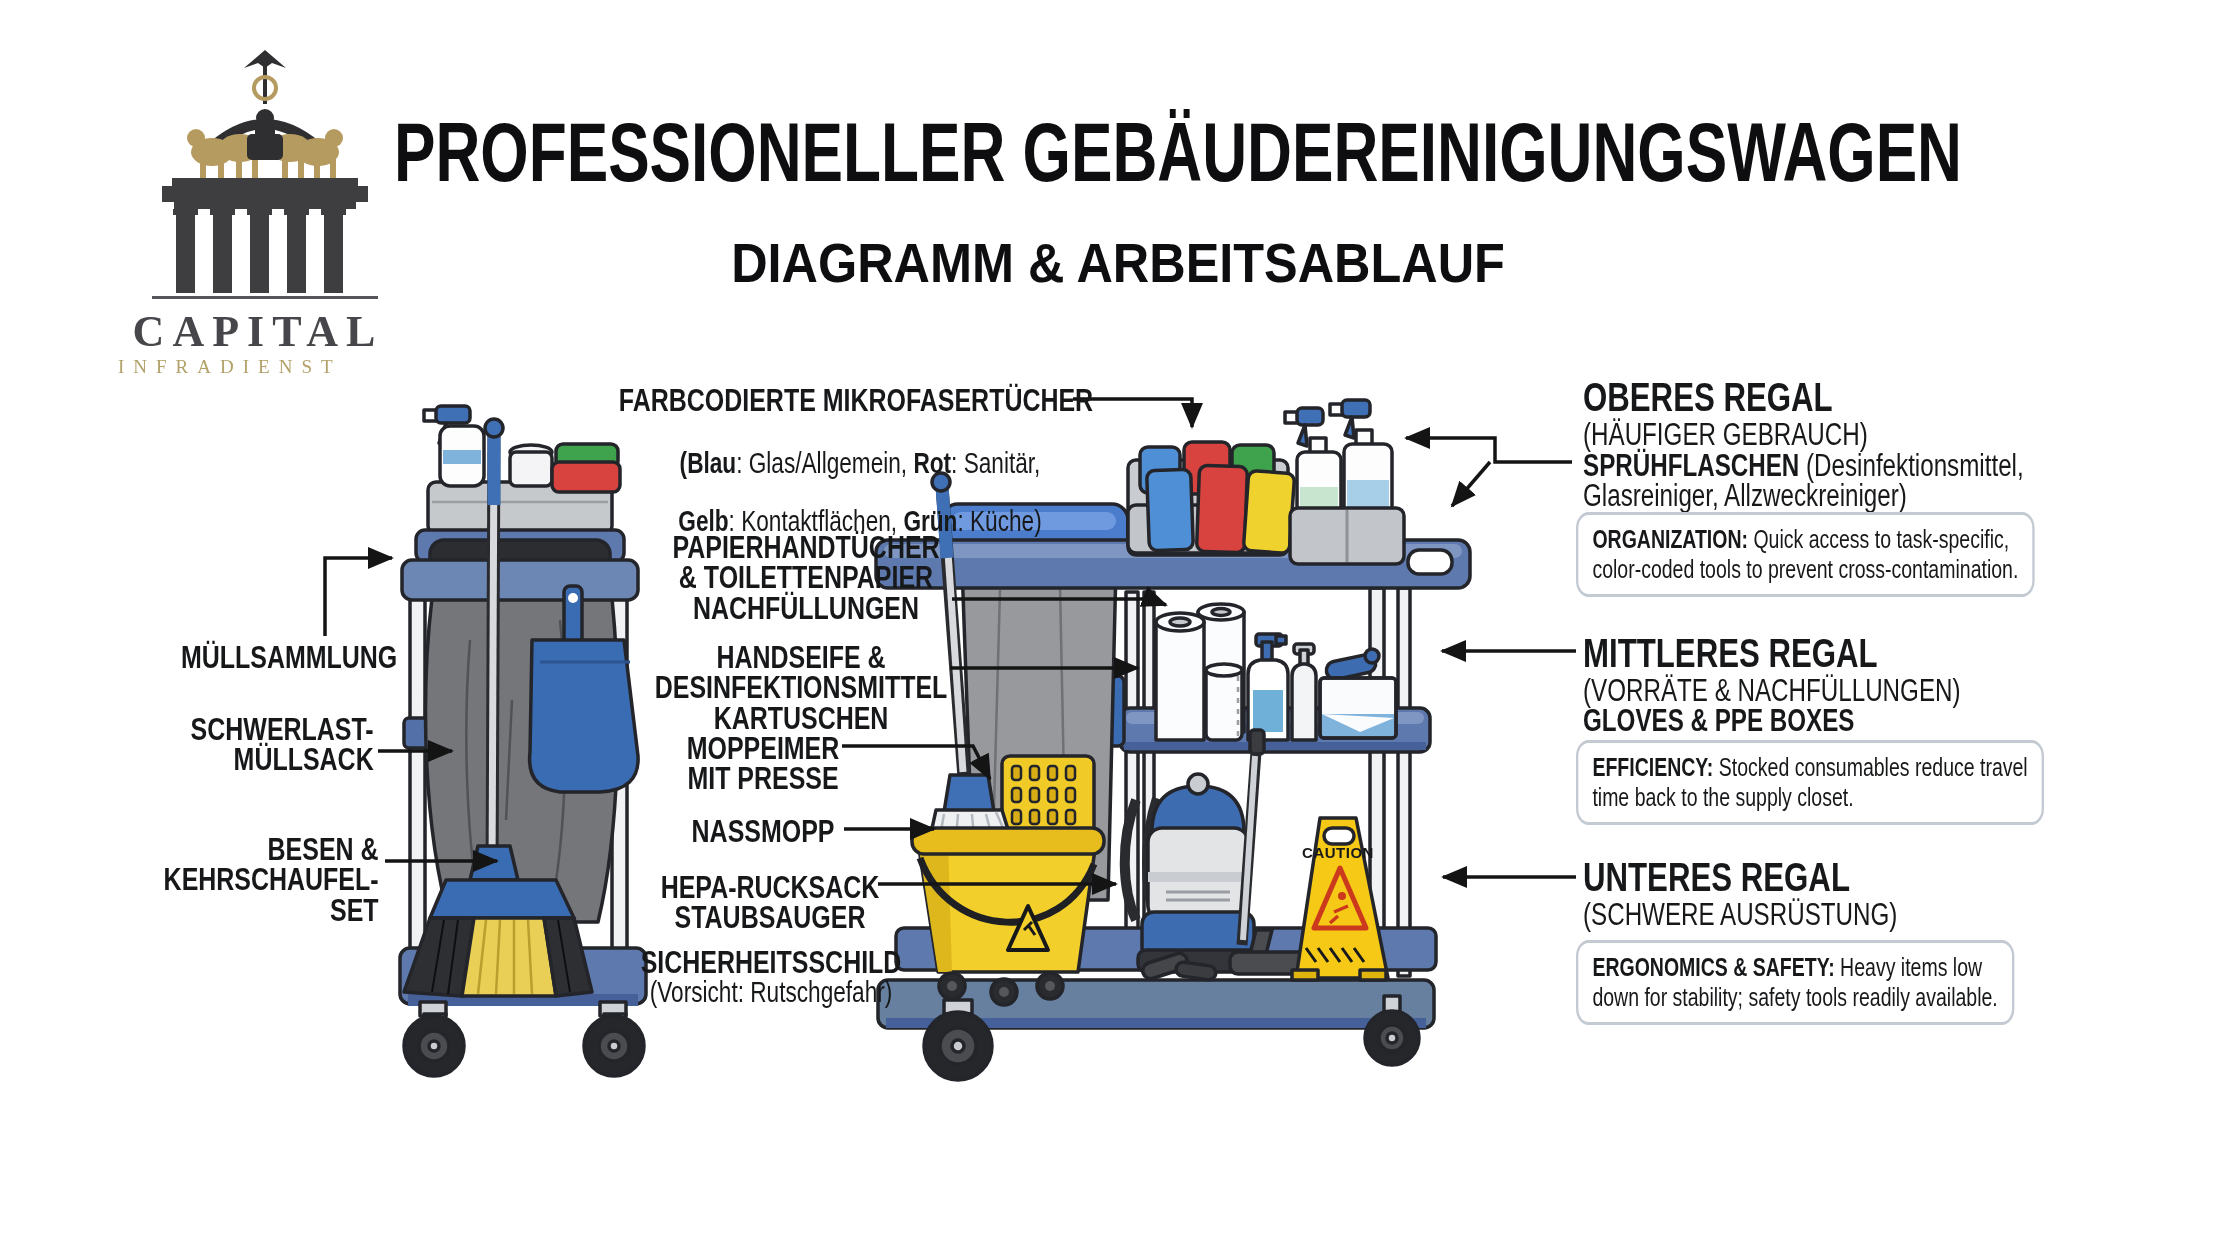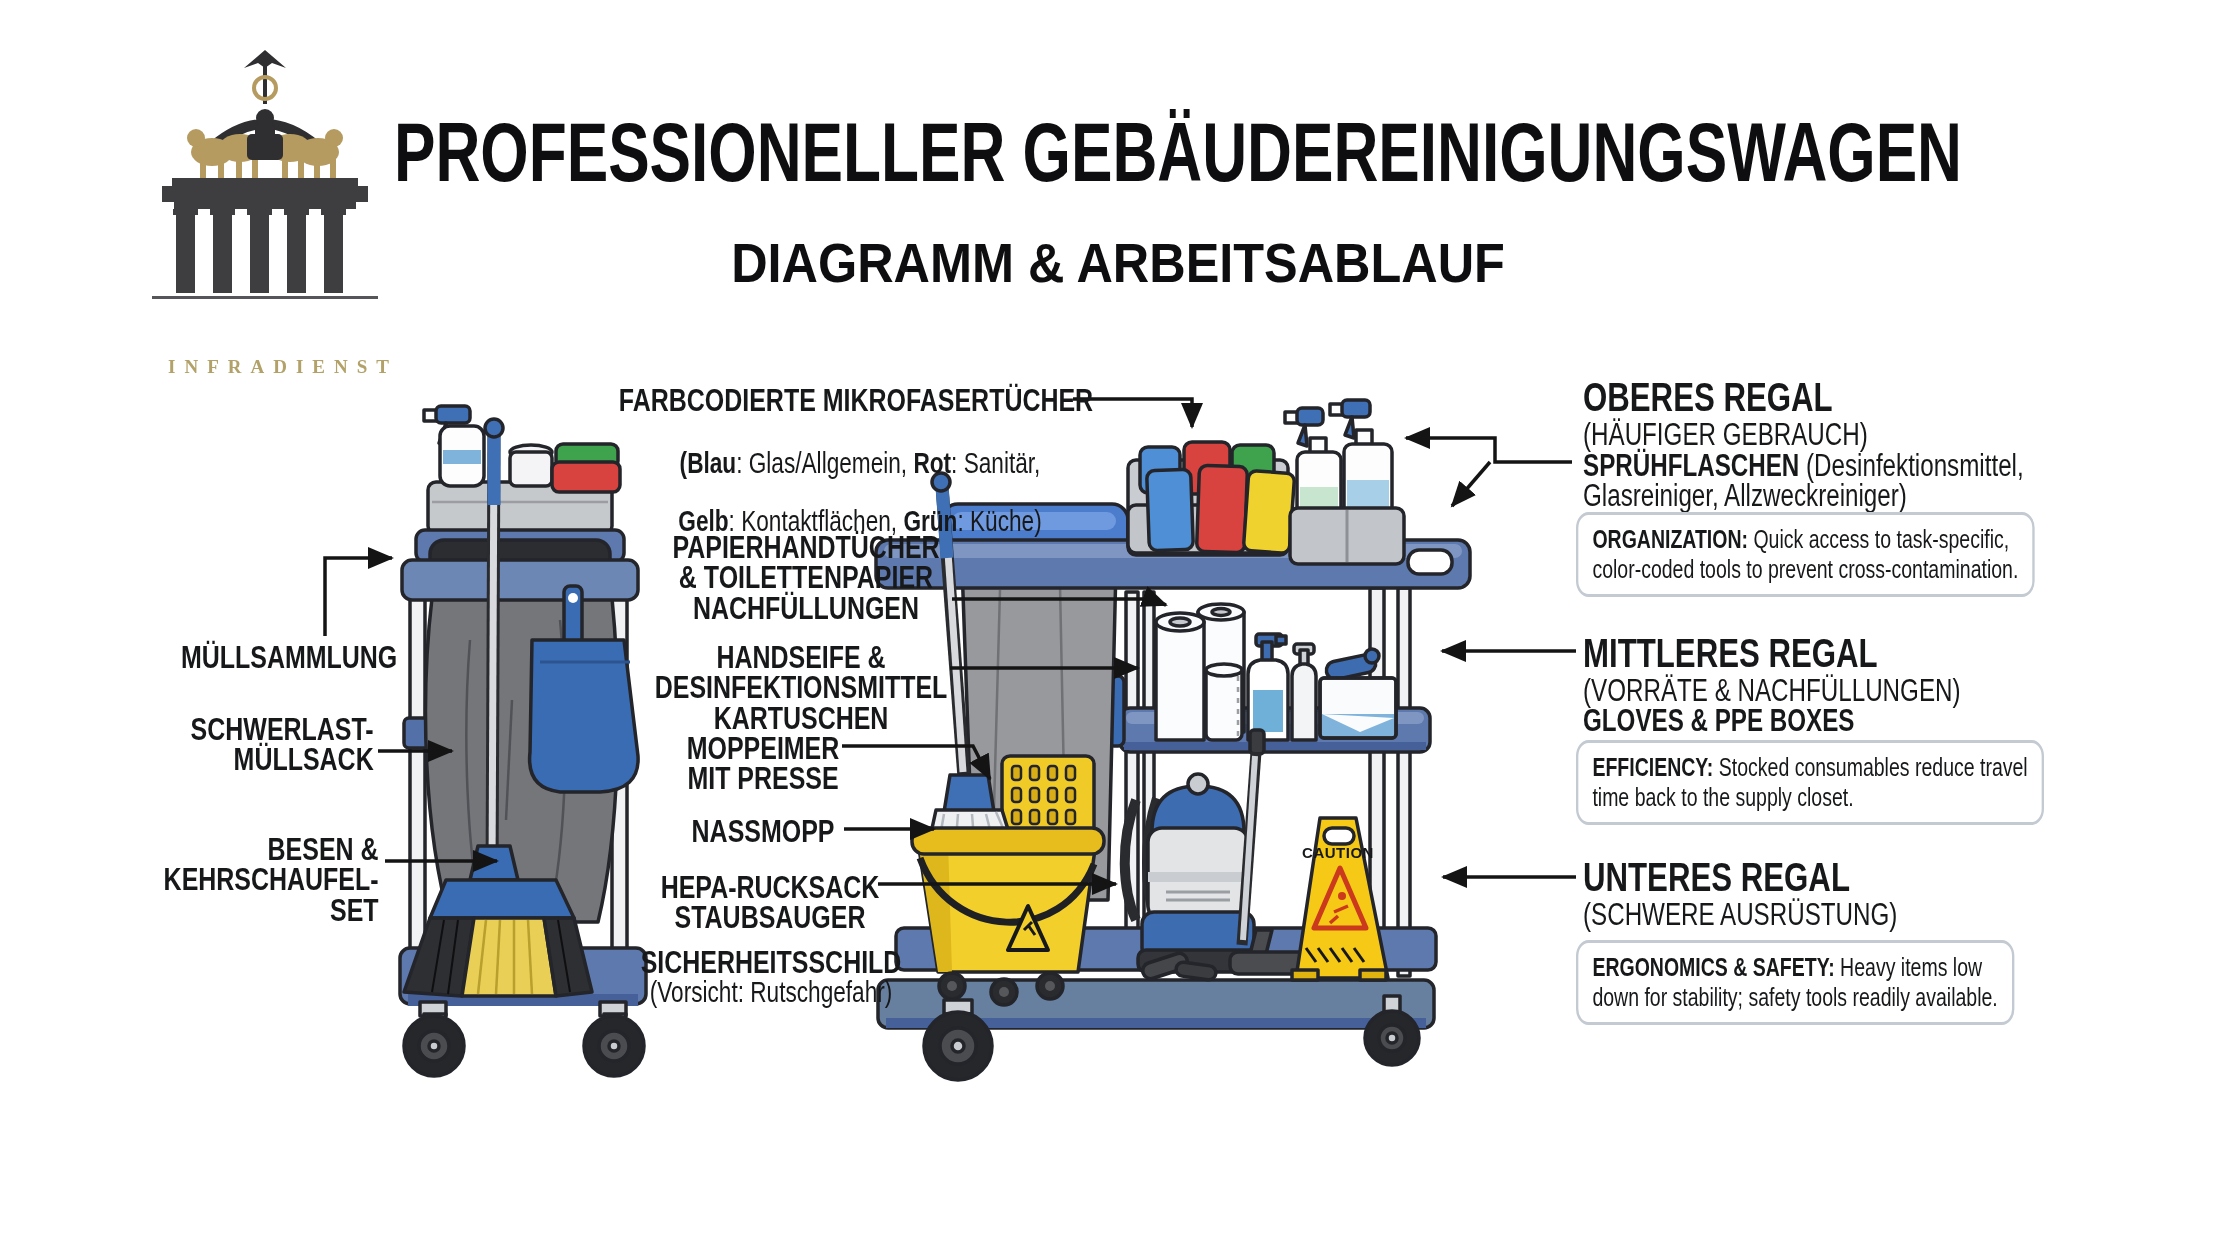--- a/index.html
+++ b/index.html
@@ -24,22 +24,22 @@
   .rline{font-size:31px;}
   .nowrap{white-space:nowrap;}
   
   .note{position:absolute;border:3px solid #c3cad2;border-radius:16px;background:#fff;
         padding:10px 18px;font-size:25px;line-height:1.18;font-weight:normal;width:max-content;
         transform:scaleX(0.78);transform-origin:left top;white-space:pre-line;color:#17181a;}
   .note b{font-weight:bold;}
   
   .logo-main{position:absolute;top:306px;left:118px;width:280px;text-align:center;
         font-family:"Liberation Serif",serif;font-weight:bold;font-size:44px;letter-spacing:8px;color:#47474b;}
-  .logo-sub{position:absolute;top:356px;left:118px;width:280px;text-align:right;
-        font-family:"Liberation Serif",serif;font-size:19px;letter-spacing:9px;color:#b2a168;font-weight:bold;}
+  .logo-sub{position:absolute;top:356px;left:118px;width:280px;text-align:left;
+        font-family:"Liberation Serif",serif;font-size:19px;letter-spacing:9px;color:#b2a168;}
 </style>
 </head>
 <body>
 
 <div id="page">
 
   <svg class="abs" style="left:0;top:0" width="2240" height="1260" viewBox="0 0 2240 1260">
     <g stroke="#23252a" stroke-width="3.5" stroke-linejoin="round">
 
       <g stroke="none">
@@ -374,20 +374,21 @@
       <path d="M 842,746 L 973,746 L 990,779" marker-end="url(#ah)"></path>
       <path d="M 844,829 L 934,829" marker-end="url(#ah)"></path>
       <path d="M 878,884 L 1116,884" marker-end="url(#ah)"></path>
       <path d="M 1572,462 L 1495,462 L 1495,438 L 1406,438" marker-end="url(#ah)"></path>
       <path d="M 1490,462 L 1452,506" marker-end="url(#ah)"></path>
       <path d="M 1576,651 L 1442,651" marker-end="url(#ah)"></path>
       <path d="M 1576,877 L 1443,877" marker-end="url(#ah)"></path>
     </g>
   </svg>
 
+  <div class="logo-main">CAPITAL</div>
   <div class="logo-sub">INFRADIENST</div>
 
   <div class="title">PROFESSIONELLER GEBÄUDEREINIGUNGSWAGEN</div>
   <div class="subtitle">DIAGRAMM &amp; ARBEITSABLAUF</div>
 
   <div class="lbl r" style="right:1843px;top:642px;">MÜLLSAMMLUNG</div>
   <div class="lbl r" style="right:1866px;top:714px;">SCHWERLAST-
 MÜLLSACK</div>
   <div class="lbl r" style="right:1861px;top:834px;">BESEN &amp;
 KEHRSCHAUFEL-

